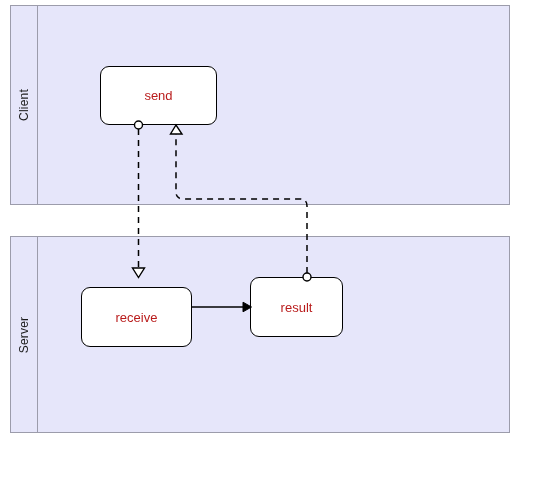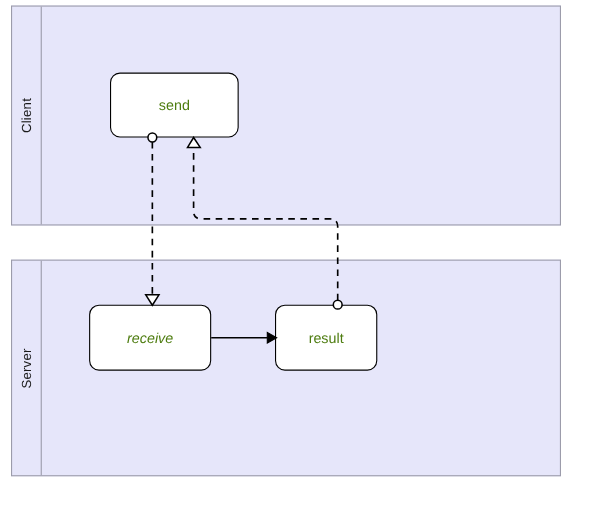--- a/index.html
+++ b/index.html
@@ -54,21 +54,21 @@
     box-sizing: border-box;
     background: #ffffff;
     border: 1.6px solid #000000;
     border-radius: 9px;
     display: flex;
     align-items: center;
     justify-content: center;
   }
   .node-label {
     font-size: 13px;
-    color: #4d7c0f;
+    color: #b91c1c;
   }
 
   
   #edges {
     position: absolute;
     left: 0;
     top: 0;
     width: 559px;
     height: 483px;
     pointer-events: none;
@@ -88,21 +88,21 @@
   <div class="lane" id="lane-server" style="left: 10px; top: 236px; width: 500px; height: 197px; background: rgb(230, 230, 250); border-color: rgb(156, 156, 171);">
     <div class="lane-header" style="border-right-color: rgb(156, 156, 171);">
       <span class="lane-label">Server</span>
     </div>
   </div>
 
   <div class="node" id="node-send" style="left: 100px; top: 66px; width: 117px; height: 59px; background: rgb(255, 255, 255); border-color: rgb(0, 0, 0);">
     <span class="node-label">send</span>
   </div>
 
-  <div class="node" id="node-receive" style="left: 81px; top: 277px; width: 111px; height: 60px; background: rgb(255, 255, 255); border-color: rgb(0, 0, 0); font-style: italic;">
+  <div class="node" id="node-receive" style="left: 81px; top: 287px; width: 111px; height: 60px; background: rgb(255, 255, 255); border-color: rgb(0, 0, 0);">
     <span class="node-label">receive</span>
   </div>
 
   <div class="node" id="node-result" style="left: 250px; top: 277px; width: 93px; height: 60px; background: rgb(255, 255, 255); border-color: rgb(0, 0, 0);">
     <span class="node-label">result</span>
   </div>
 
   <svg id="edges" viewBox="0 0 559 483" xmlns="http://www.w3.org/2000/svg">
 
     <g>

